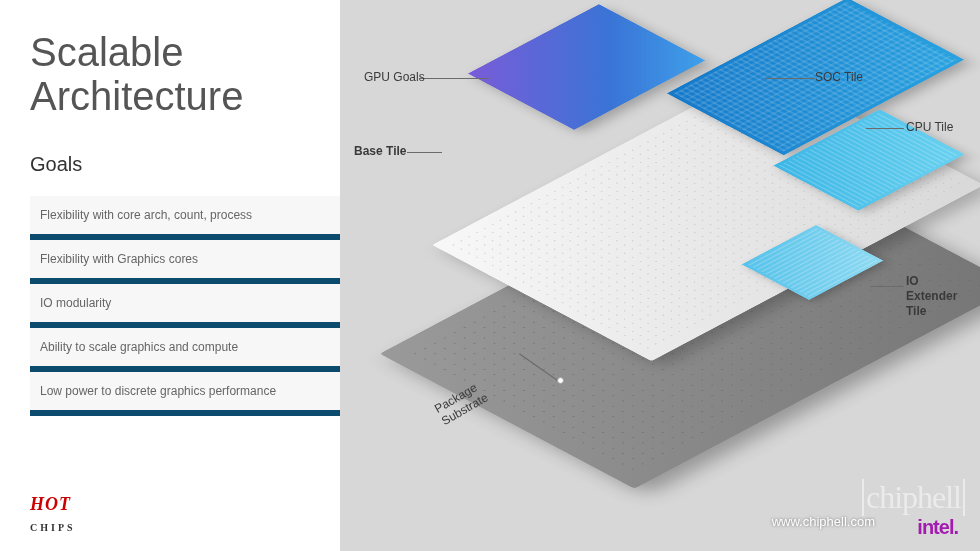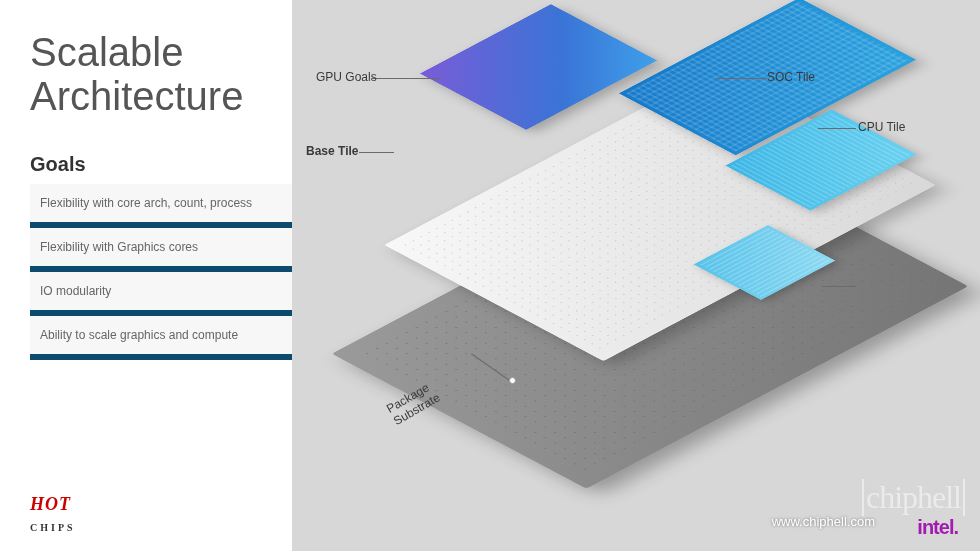--- a/index.html
+++ b/index.html
@@ -1,20 +1,20 @@
 <!DOCTYPE html>
 <html><head>
 <meta charset="utf-8">
 <style>
 *{margin:0;padding:0;box-sizing:border-box}
 body{font-family:"Segoe UI",Arial,sans-serif;background:#fff}
 .slide{width:980px;height:551px;position:relative;display:flex;overflow:hidden}
-.left{width:292px;background:#fff;padding:30px 0 3px 30px;position:relative}
+.left{width:340px;background:#fff;padding:30px 0 3px 30px;position:relative}
 .title{font-size:40px;font-weight:300;color:#555;line-height:1.1;margin-bottom:35px}
-.goals{font-size:20px;font-weight:700;color:#333;margin-bottom:8px}
+.goals{font-size:20px;font-weight:400;color:#333;margin-bottom:20px}
 .goal-item{font-size:12px;color:#666;padding:12px 10px;border-bottom:6px solid #0c4a6e;background:#f7f7f7}
 .hot{position:absolute;bottom:15px;left:30px;font-family:serif;font-weight:bold;font-style:italic;color:#c00;font-size:18px;letter-spacing:1px}
 .hot-sub{font-size:10px;color:#333;letter-spacing:3px;font-style:normal}
 .right{flex:1;background:#d7d7d7;position:relative}
 .intel{position:absolute;bottom:12px;right:22px;font-weight:bold;font-size:20px;color:#a21caf;letter-spacing:-1px}
 .url{position:absolute;bottom:22px;right:105px;font-size:13px;color:#fff;text-shadow:0 0 3px rgba(0,0,0,.5)}
 .chiphell{position:absolute;bottom:35px;right:15px;font-family:Georgia,serif;font-size:32px;color:rgba(255,255,255,.5);letter-spacing:-1px;border:2px solid rgba(255,255,255,.5);border-top:none;border-bottom:none;padding:0 2px}
 .chiphell span{display:inline-block}
 .label{position:absolute;font-size:12px;color:#3a3a3a;font-weight:500}
 .diag{position:absolute;inset:0}
@@ -45,20 +45,21 @@
     <div class="title">
       <span>Scalable</span><br>
       <span>Architecture</span>
     </div>
     <div class="goals">Goals</div>
     <div>
       <div class="goal-item">Flexibility with core arch, count, process</div>
       <div class="goal-item">Flexibility with Graphics cores</div>
       <div class="goal-item">IO modularity</div>
       <div class="goal-item">Ability to scale graphics and compute</div>
+      <div class="goal-item">Low power to discrete graphics performance</div>
     </div>
     <div class="hot">
       <span>HOT</span><br>
       <span class="hot-sub">CHIPS</span>
     </div>
   </div>
 
   <div class="right">
     <div class="diag">
       <div class="layer substrate"></div>
@@ -73,20 +74,25 @@
       <div class="leader" style="left:526px;top:128px;width:38px"></div>
       <div class="leader" style="left:67px;top:152px;width:35px"></div>
       <div class="leader" style="left:530px;top:286px;width:34px"></div>
       <div class="leader" style="left:175px;top:367px;width:48px;transform:rotate(35deg)"></div>
       <div class="ldot" style="left:217px;top:377px"></div>
 
       <div class="label" style="left:24px;top:70px">GPU Goals</div>
       <div class="label" style="left:475px;top:70px">SOC Tile</div>
       <div class="label" style="left:566px;top:120px">CPU Tile</div>
       <div class="label" style="left:14px;top:144px;font-weight:600">Base Tile</div>
+      <div class="label" style="left:566px;top:274px;font-weight:600;line-height:1.25">
+        <span>IO</span><br>
+        <span>Extender</span><br>
+        <span>Tile</span>
+      </div>
       <div class="label" style="left:96px;top:390px;transform:rotate(-30deg);line-height:1.15">
         <span>Package</span><br>
         <span>Substrate</span>
       </div>
     </div>
 
     <div class="chiphell">
       <span>chiphell</span>
     </div>
     <div class="url">www.chiphell.com</div>

